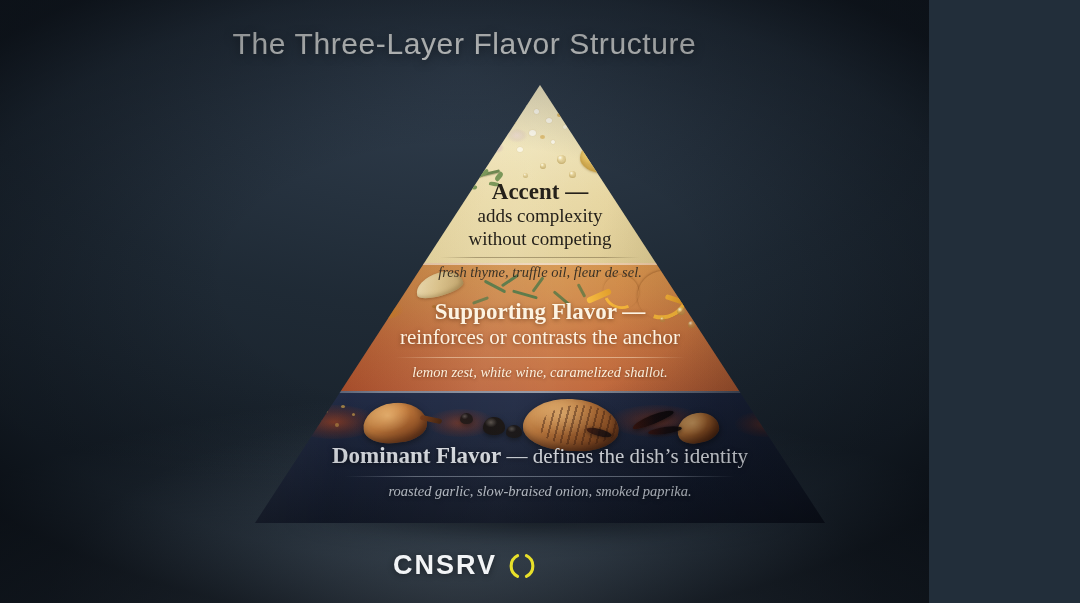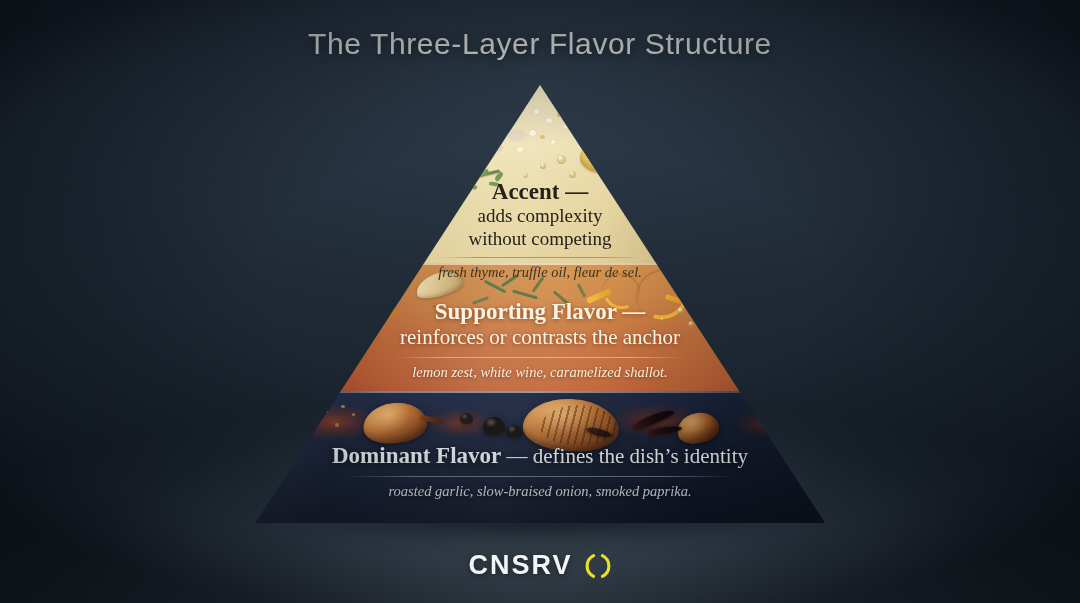--- a/index.html
+++ b/index.html
@@ -11,21 +11,21 @@
   }
 
   body {
     font-family: "Liberation Sans", sans-serif;
     background: #222e3a;
   }
 
   
   #stage {
     position: relative;
-    width: 1080px;
+    width: 929px;
     height: 603px;
     overflow: hidden;
     background:
       radial-gradient(120% 85% at 50% 118%, rgba(150,172,190,0.55) 0%, rgba(120,142,162,0.30) 28%, rgba(60,76,94,0.0) 62%),
       radial-gradient(95% 70% at 50% 12%, rgba(52,66,82,0.85) 0%, rgba(30,41,52,0.92) 55%, rgba(22,31,40,1) 100%),
       linear-gradient(180deg, #19232d 0%, #1e2935 26%, #2b3846 48%, #44525f 72%, #53626f 86%, #3d4a58 100%);
   }
   #vignette {
     position:absolute; inset:0;
     background: radial-gradient(68% 58% at 50% 46%, rgba(0,0,0,0) 38%, rgba(8,12,18,0.42) 82%, rgba(5,8,13,0.70) 100%);

